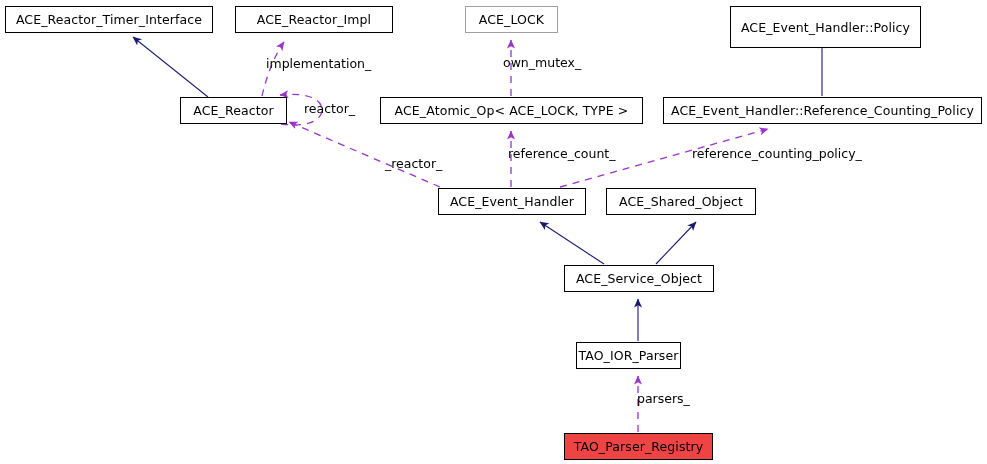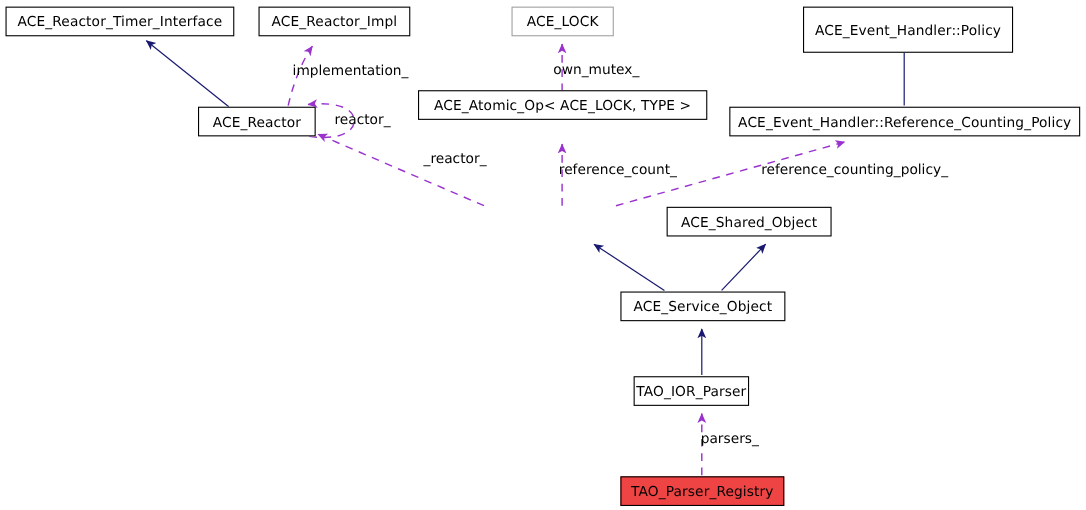--- a/index.html
+++ b/index.html
@@ -110,44 +110,47 @@
 
     <g>
       <line x1="638" y1="432" x2="638" y2="376" stroke="#9a32cd" stroke-width="1.3" stroke-dasharray="7,6" marker-end="url(#arrow-assoc)"></line>
     </g>
   </svg>
 
   <div class="node" style="left:5px; top:6px; width:208px; height:27px;">
     <span>ACE_Reactor_Timer_Interface</span>
   </div>
 
-  <div class="node" style="left:235px; top:6px; width:138px; height:27px;text-align:right;">
+  <div class="node" style="left:235px; top:6px; width:158px; height:27px;text-align:right;">
     <span>ACE_Reactor_Impl</span>
   </div>
 
   <div class="node grayborder" style="left:465px; top:6px; width:93px; height:27px;">
     <span>ACE_LOCK</span>
   </div>
 
   <div class="node" style="left:730px; top:6px; width:191px; height:42px;">
     <span>ACE_Event_Handler::Policy</span>
   </div>
 
   <div class="node" style="left:180px; top:97px; width:107px; height:27px;">
     <span>ACE_Reactor</span>
   </div>
 
-  <div class="node" style="left:380px; top:82px; width:263px; height:27px;">
+  <div class="node" style="left:380px; top:97px; width:263px; height:27px;">
     <span>ACE_Atomic_Op&lt; ACE_LOCK, TYPE &gt;</span>
   </div>
 
   <div class="node" style="left:663px; top:97px; width:319px; height:27px;">
     <span>ACE_Event_Handler::Reference_Counting_Policy</span>
   </div>
 
+  <div class="node" style="left:438px; top:188px; width:148px; height:27px;">
+    <span>ACE_Event_Handler</span>
+  </div>
 
   <div class="node" style="left:606px; top:188px; width:150px; height:27px;">
     <span>ACE_Shared_Object</span>
   </div>
 
   <div class="node" style="left:564px; top:265px; width:150px; height:27px;">
     <span>ACE_Service_Object</span>
   </div>
 
   <div class="node" style="left:576px; top:342px; width:105px; height:27px;">
@@ -157,21 +160,21 @@
   <div class="node highlight" style="left:564px; top:433px; width:149px; height:27px;">
     <span>TAO_Parser_Registry</span>
   </div>
 
   <div class="edge-label" style="left:266px; top:56px;">implementation_</div>
 
   <div class="edge-label" style="left:304px; top:101px;">reactor_</div>
 
   <div class="edge-label" style="left:503px; top:55px;">own_mutex_</div>
 
-  <div class="edge-label" style="left:385px; top:136px;">_reactor_</div>
+  <div class="edge-label" style="left:385px; top:156px;">_reactor_</div>
 
   <div class="edge-label" style="left:508px; top:146px;">reference_count_</div>
 
   <div class="edge-label" style="left:692px; top:146px;">reference_counting_policy_</div>
 
   <div class="edge-label" style="left:637px; top:391px;">parsers_</div>
 
 </div>
 
 </body></html>

